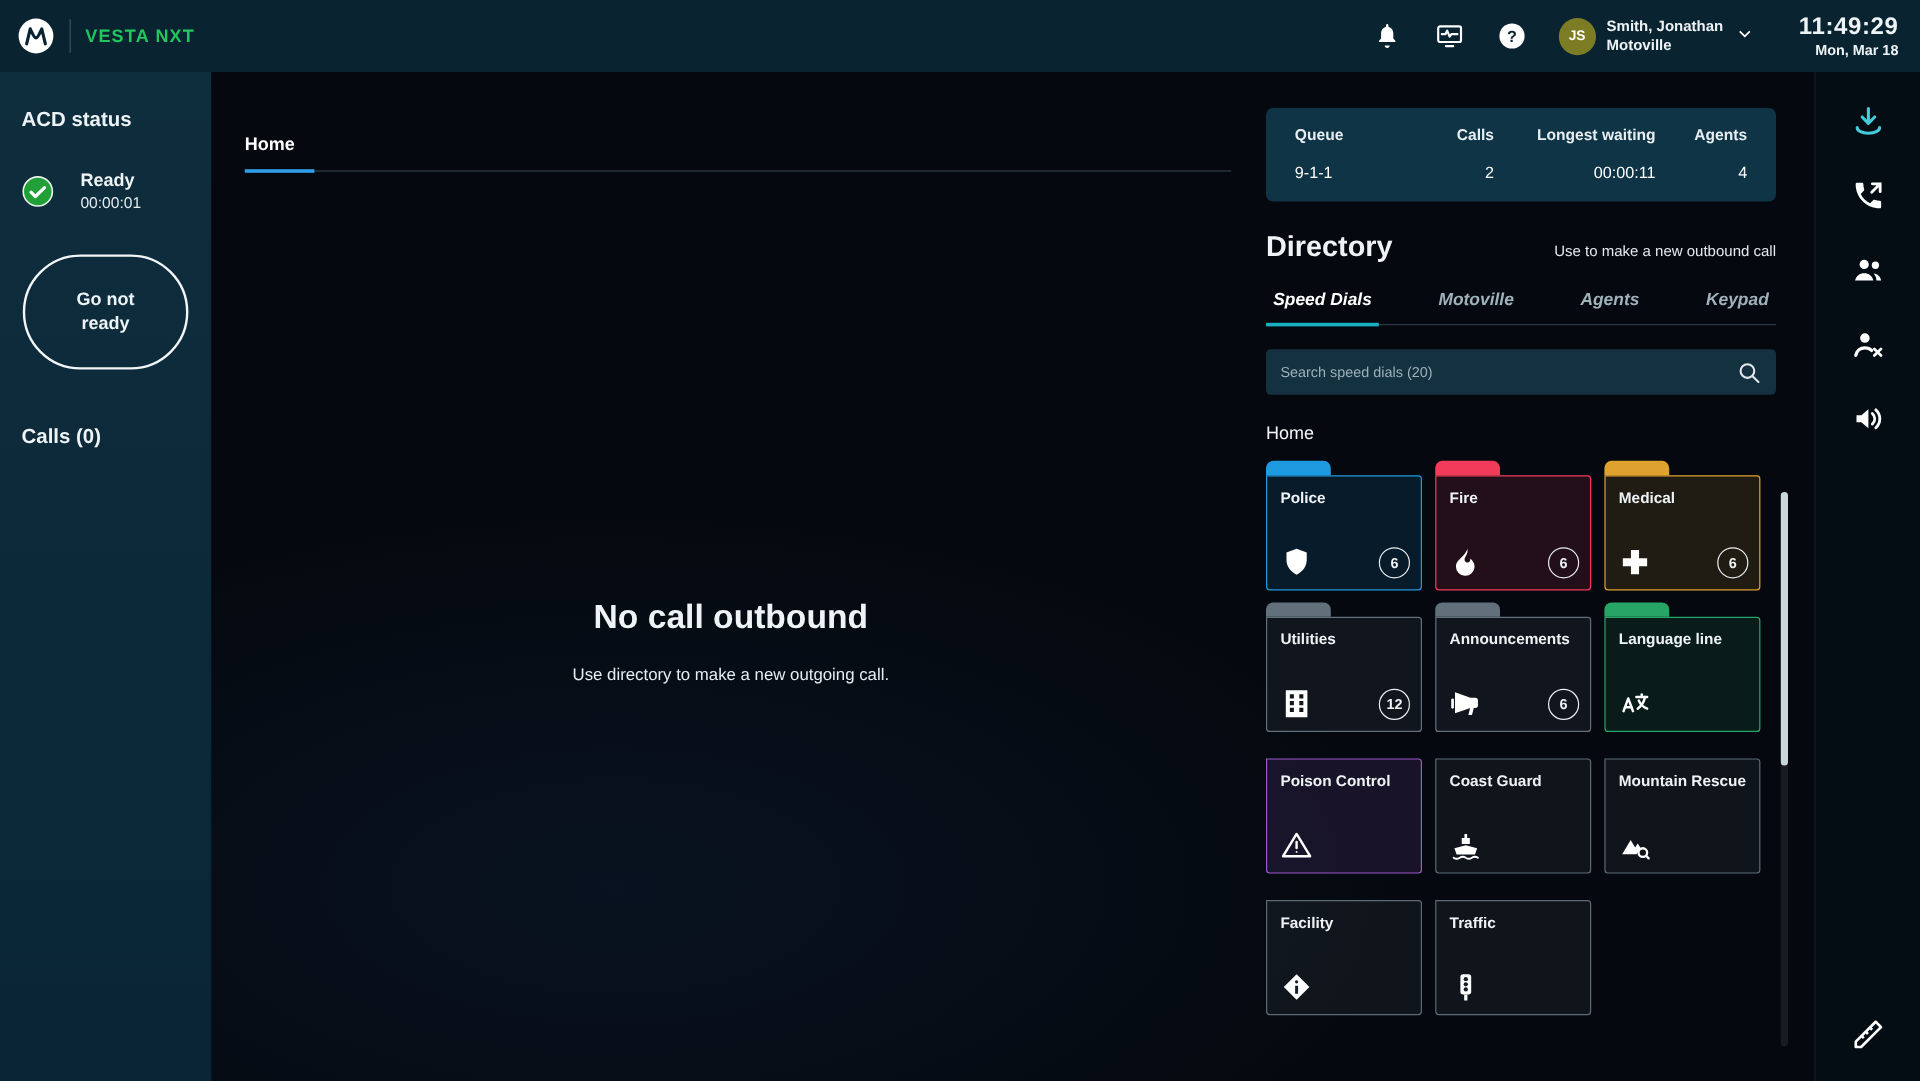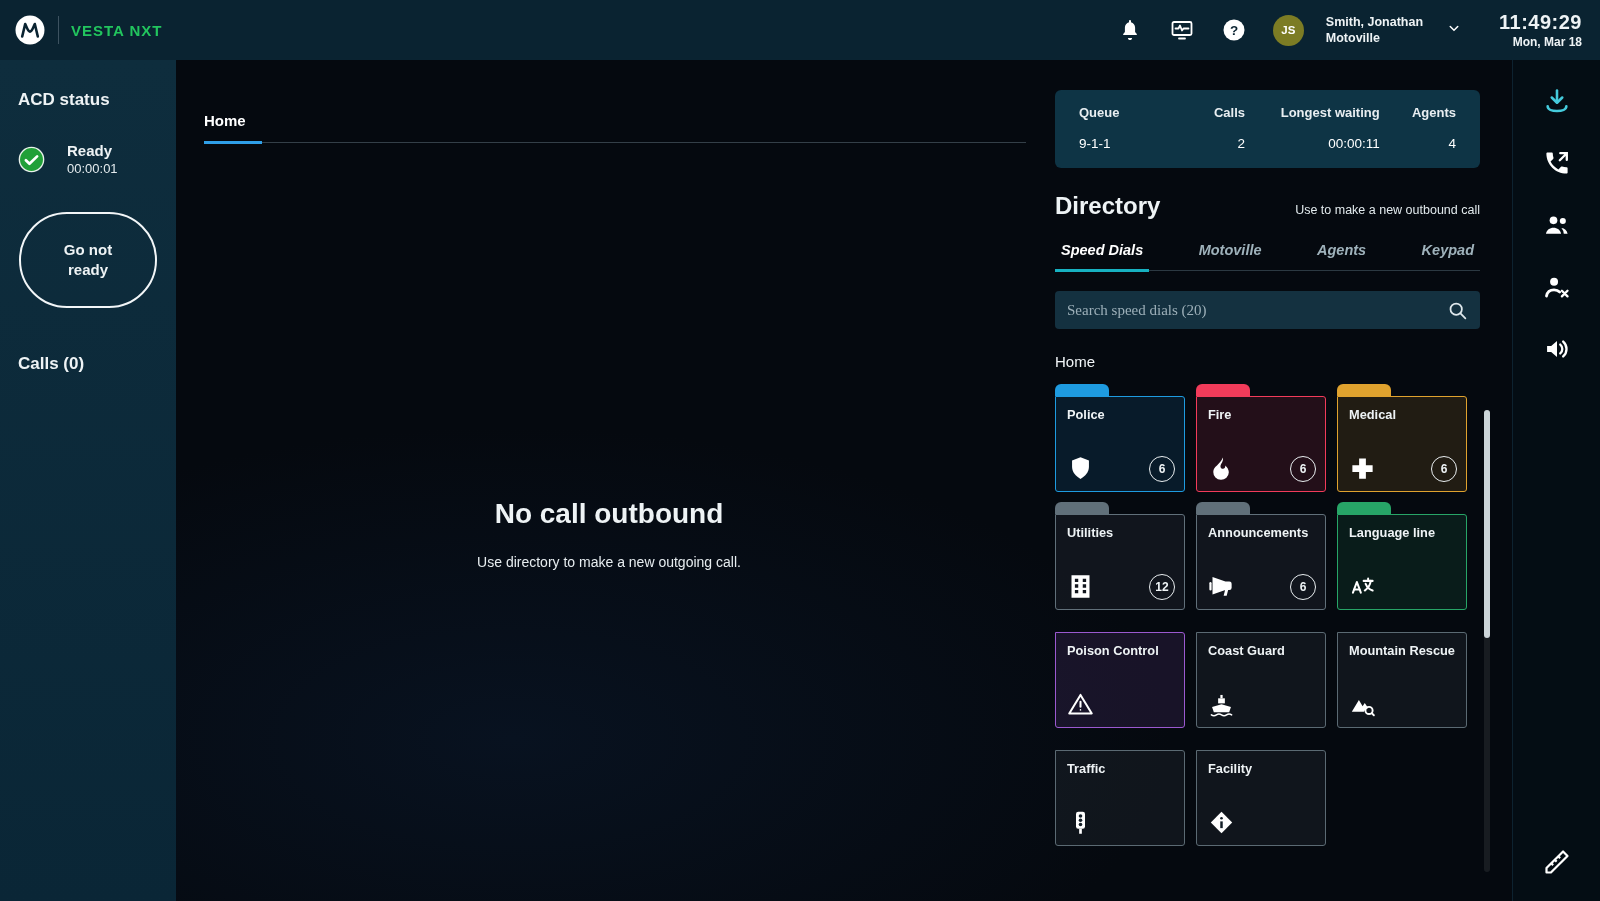--- a/index.html
+++ b/index.html
@@ -11,21 +11,21 @@
   
   .topbar { position:absolute; top:0; left:0; right:0; height:60px; background:#0a2331;
             display:flex; align-items:center; padding:0 18px 0 14px; z-index:5; }
   .brand-cluster { display:flex; align-items:center; gap:12px; }
   .logo { width:32px; height:32px; display:block; }
   .brand-divider { width:1px; height:28px; background:#3d5260; }
   .brand-name { font-size:15px; font-weight:bold; letter-spacing:1px; color:#22c55e; }
   .topbar-right { margin-left:auto; display:flex; align-items:center; gap:26px; }
   .tb-icon { width:26px; height:26px; display:flex; align-items:center; justify-content:center; cursor:pointer; }
   .tb-icon svg { width:24px; height:24px; }
-  .user-block { display:flex; align-items:center; gap:22px; cursor:pointer; }
+  .user-block { display:flex; align-items:center; gap:9px; cursor:pointer; }
   .avatar { width:31px; height:31px; border-radius:50%; background:#7c7c24; color:#fff;
             font-size:11.5px; font-weight:bold; display:flex; align-items:center; justify-content:center; }
   .user-name { font-size:12.5px; font-weight:bold; line-height:1.3; }
   .chevron svg { width:18px; height:18px; }
   .clock { text-align:right; margin-left:10px; }
   .clock-time { font-size:20px; font-weight:bold; letter-spacing:0.5px; }
   .clock-date { font-size:12px; font-weight:bold; margin-top:1px; }
 
   
   .sidebar { position:absolute; top:60px; left:0; bottom:0; width:176px;
@@ -59,21 +59,21 @@
   .num { text-align:right; }
   .dir-head { display:flex; align-items:baseline; justify-content:space-between; margin-top:24px; }
   .dir-title { font-size:24px; font-weight:bold; }
   .dir-hint { font-size:12.5px; color:#e2eaed; }
   .dir-tabs { display:flex; justify-content:space-between; margin-top:16px; border-bottom:1px solid #2c3942;font-style:italic; }
   .dir-tab { font-size:14.5px; font-weight:bold; color:#9fb2bb; padding:6px 6px 11px; cursor:pointer; }
   .dir-tab.active { color:#fff; border-bottom:3px solid #17b1c1; margin-bottom:-2px; }
   .search-box { margin-top:20px; height:38px; background:#143140; border-radius:4px;
                 display:flex; align-items:center; padding:0 12px; }
   .search-box input { flex:1; background:transparent; border:none; outline:none; color:#fde047;
-                      font-size:15px; font-family:Liberation Serif, serif; }
+                      font-size:12px; font-family:Liberation Sans, sans-serif; }
   .search-box input::placeholder { color:#9db0b9; }
   .search-box svg { width:21px; height:21px; cursor:pointer; }
   .dir-section { font-size:15px; margin-top:24px; color:#f2f6f8; }
 
   .tiles { margin-top:14px; width:412px; display:grid; grid-template-columns:repeat(3, 1fr);
            column-gap:11px; row-gap:10px; }
   .tile-wrap { height:108px; cursor:pointer; }
   .tile-tab { width:54px; height:12px; border-radius:6px 6px 0 0; background:#5e6d76; }
   .tile { position:relative; height:96px; border:1px solid #44545c; border-radius:0 3px 3px 3px;
           background:rgba(255,255,255,0.05); }
@@ -360,53 +360,53 @@
               </span>
 
             </div>
           </div>
         </div>
 
 
         <div class="tile-wrap">
           <div class="tile-tab" style="background: rgb(91, 106, 115); visibility: hidden;"></div>
           <div class="tile" style="border-color: rgb(91, 106, 115); background: rgba(91, 106, 115, 0.13);">
+            <div class="tile-label">Facility</div>
+            <div class="tile-bottom">
+              <span class="tile-icon">
+                <svg viewBox="0 0 24 24">
+                    <path fill="#fff" d="M12 2.5L21.5 12 12 21.5 2.5 12z"></path>
+                    <circle cx="12" cy="8.2" r="1.2" fill="#141f28"></circle>
+                    <path d="M10.9 11h2.2v6h-2.2z" fill="#141f28"></path>
+                  </svg>
+              </span>
+
+            </div>
+          </div>
+        </div>
+
+        <div class="tile-wrap">
+          <div class="tile-tab" style="background: rgb(91, 106, 115); visibility: hidden;"></div>
+          <div class="tile" style="border-color: rgb(91, 106, 115); background: rgba(91, 106, 115, 0.13);">
             <div class="tile-label">Traffic</div>
             <div class="tile-bottom">
               <span class="tile-icon">
                 <svg viewBox="0 0 24 24">
                     <rect x="8" y="2.5" width="8" height="15" rx="2" fill="#fff"></rect>
                     <circle cx="12" cy="6.2" r="1.6" fill="#141f28"></circle>
                     <circle cx="12" cy="10" r="1.6" fill="#141f28"></circle>
                     <circle cx="12" cy="13.8" r="1.6" fill="#141f28"></circle>
                     <path d="M10.8 17.5h2.4V22h-2.4z" fill="#fff"></path>
                   </svg>
               </span>
 
             </div>
           </div>
         </div>
 
-        <div class="tile-wrap">
-          <div class="tile-tab" style="background: rgb(91, 106, 115); visibility: hidden;"></div>
-          <div class="tile" style="border-color: rgb(91, 106, 115); background: rgba(91, 106, 115, 0.13);">
-            <div class="tile-label">Facility</div>
-            <div class="tile-bottom">
-              <span class="tile-icon">
-                <svg viewBox="0 0 24 24">
-                    <path fill="#fff" d="M12 2.5L21.5 12 12 21.5 2.5 12z"></path>
-                    <circle cx="12" cy="8.2" r="1.2" fill="#141f28"></circle>
-                    <path d="M10.9 11h2.2v6h-2.2z" fill="#141f28"></path>
-                  </svg>
-              </span>
-
-            </div>
-          </div>
-        </div>
-
       </div>
 
       <div class="scrollbar">
         <div class="scroll-thumb"></div>
       </div>
     </div>
   </div>
 
   <div class="rail">
     <div class="rail-icon">

